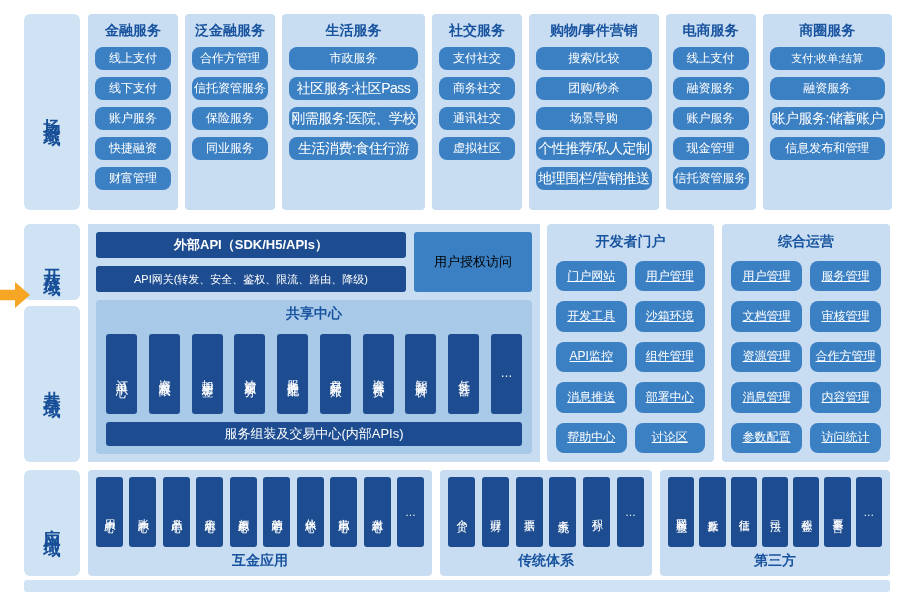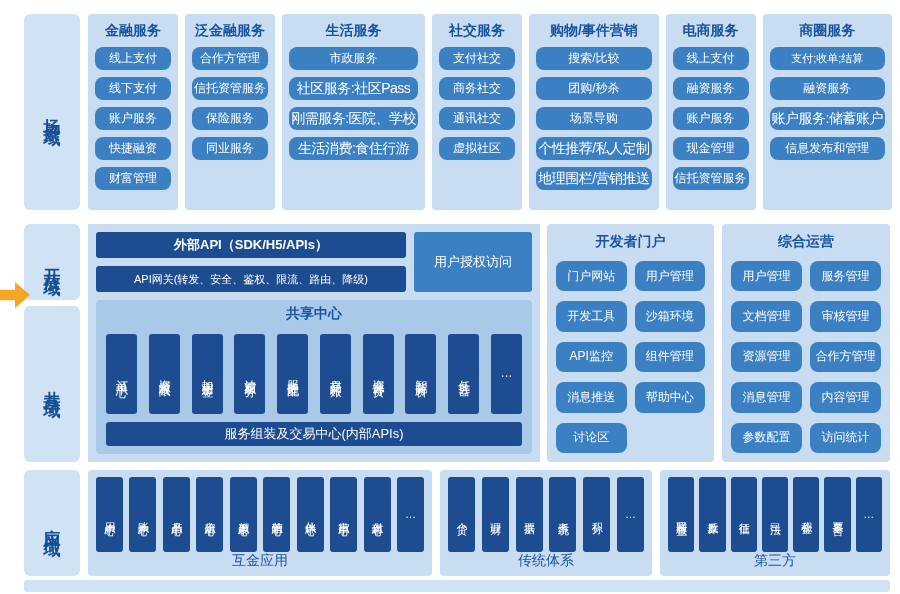--- a/index.html
+++ b/index.html
@@ -42,46 +42,46 @@
 
   
   .mid-left{position:absolute;left:88px;top:224px;width:452px;height:238px;background:var(--panel-light);
     border-radius:0;padding:8px;display:flex;flex-direction:column;}
   .api-zone{display:flex;gap:8px;height:60px;}
   .api-bars{flex:1;display:flex;flex-direction:column;gap:8px;}
   .bar{background:var(--button-dark);color:#fff;border-radius:3px;display:flex;align-items:center;
     justify-content:center;white-space:nowrap;overflow:hidden;}
   .bar.ext{flex:1;font-size:13px;font-weight:bold;}
   .bar.gw{flex:1;font-size:11px;}
-  .auth{width:118px;background:var(--button-blue);color:#ffffff;border-radius:3px;font-size:13px;
+  .auth{width:118px;background:var(--button-blue);color:#000000;border-radius:3px;font-size:13px;
     display:flex;align-items:center;justify-content:center;}
   .shared-panel{margin-top:8px;flex:1;background:var(--panel-mid);border-radius:4px;
     padding:5px 10px 8px;display:flex;flex-direction:column;}
   .vrow{flex:1;display:flex;justify-content:space-between;gap:6px;margin-top:4px;}
   .vbox{width:31px;background:var(--button-dark);color:#fff;border-radius:3px;
     writing-mode:vertical-rl;text-orientation:upright;font-size:12px;letter-spacing:2px;
     display:flex;align-items:center;justify-content:center;overflow:hidden;}
   .bar.asm{height:24px;margin-top:8px;font-size:13px;}
 
   .side-panel{position:absolute;top:224px;height:238px;background:var(--panel-light);border-radius:4px;
     padding:9px;display:flex;flex-direction:column;}
   #portal{left:547px;width:167px;}
   #ops{left:722px;width:168px;}
   .grid2{flex:1;display:grid;grid-template-columns:1fr 1fr;gap:10px 8px;margin-top:3px;}
-  .grid2 .btn{height:auto;line-height:normal;display:flex;align-items:center;justify-content:center;font-size:12px;}
+  .grid2 .btn{height:auto;line-height:normal;display:flex;align-items:center;justify-content:center;font-size:12px;text-decoration:underline;}
 
   
   .app-panel{position:absolute;top:470px;height:106px;background:var(--panel-light);border-radius:4px;
     padding:7px 8px 6px;display:flex;flex-direction:column;}
   #app0{left:88px;width:344px;}
   #app1{left:440px;width:212px;}
   #app2{left:660px;width:230px;}
   .vrow-sm{flex:1;display:flex;justify-content:space-between;gap:5px;}
   .vrow-sm .vbox{width:27px;font-size:11px;letter-spacing:1px;}
-  .app-title{color:var(--title-text);font-weight:normal;font-size:14px;text-align:center;}
+  .app-title{color:var(--title-text);font-weight:bold;font-size:14px;text-align:center;padding-top:5px;}
 
   .strip{position:absolute;left:24px;top:580px;width:866px;height:12px;background:var(--label-bg);border-radius:3px;}
 </style>
 </head>
 <body>
 
 <div class="canvas">
 
   <div class="dlabel" id="dl-scenario">场景域</div>
   <div class="dlabel" id="dl-open">开放域</div>
@@ -196,20 +196,21 @@
   <div class="side-panel" id="portal">
     <div class="ctitle">开发者门户</div>
     <div class="grid2">
       <div class="btn">门户网站</div>
       <div class="btn">用户管理</div>
       <div class="btn">开发工具</div>
       <div class="btn">沙箱环境</div>
       <div class="btn">API监控</div>
       <div class="btn">组件管理</div>
       <div class="btn">消息推送</div>
+      <div class="btn">部署中心</div>
       <div class="btn">帮助中心</div>
       <div class="btn">讨论区</div>
     </div>
   </div>
 
   <div class="side-panel" id="ops">
     <div class="ctitle">综合运营</div>
     <div class="grid2">
       <div class="btn">用户管理</div>
       <div class="btn">服务管理</div>

